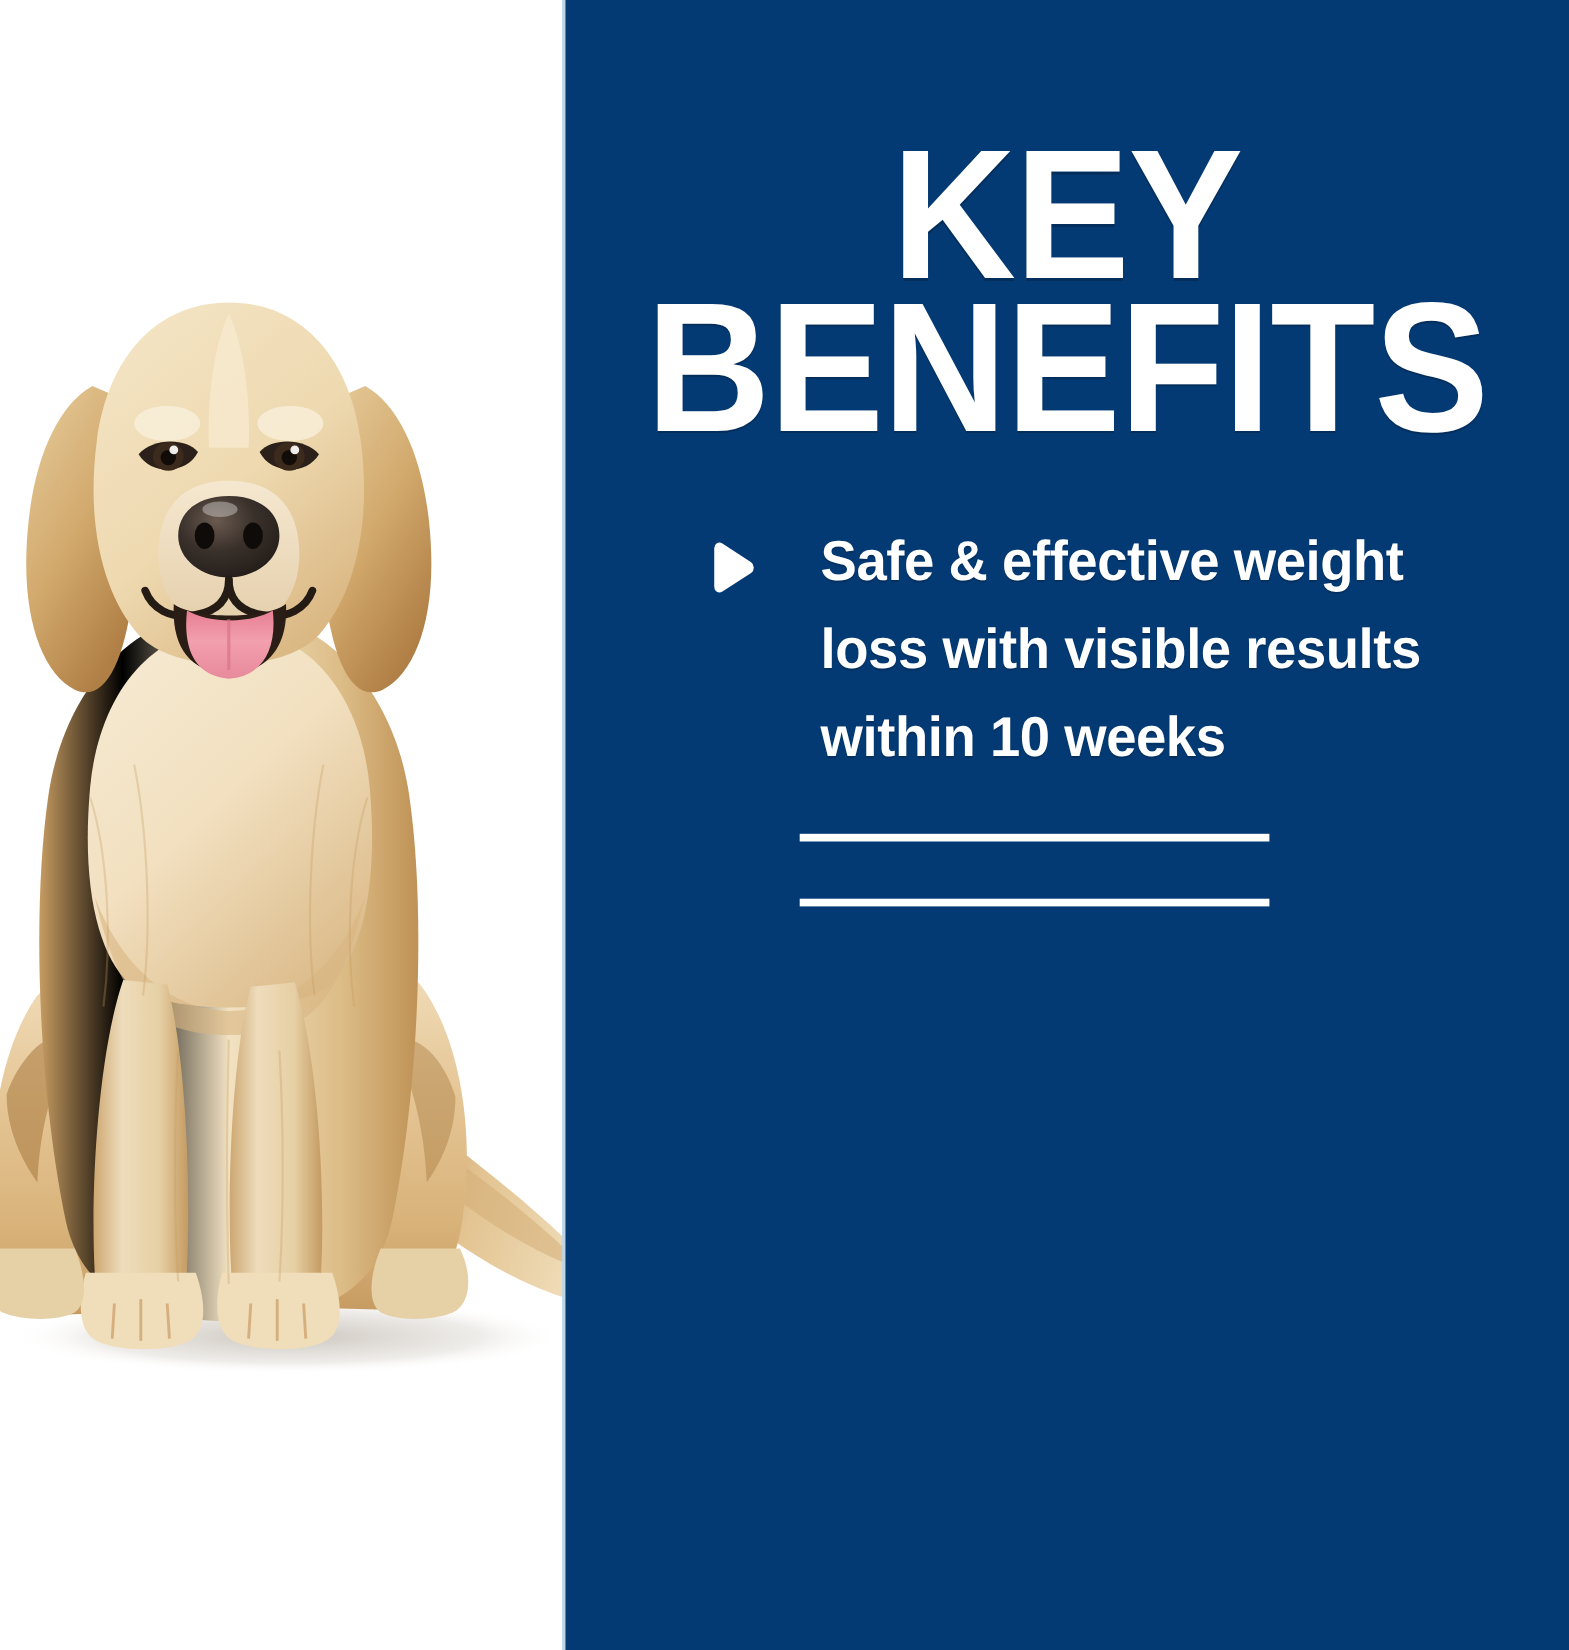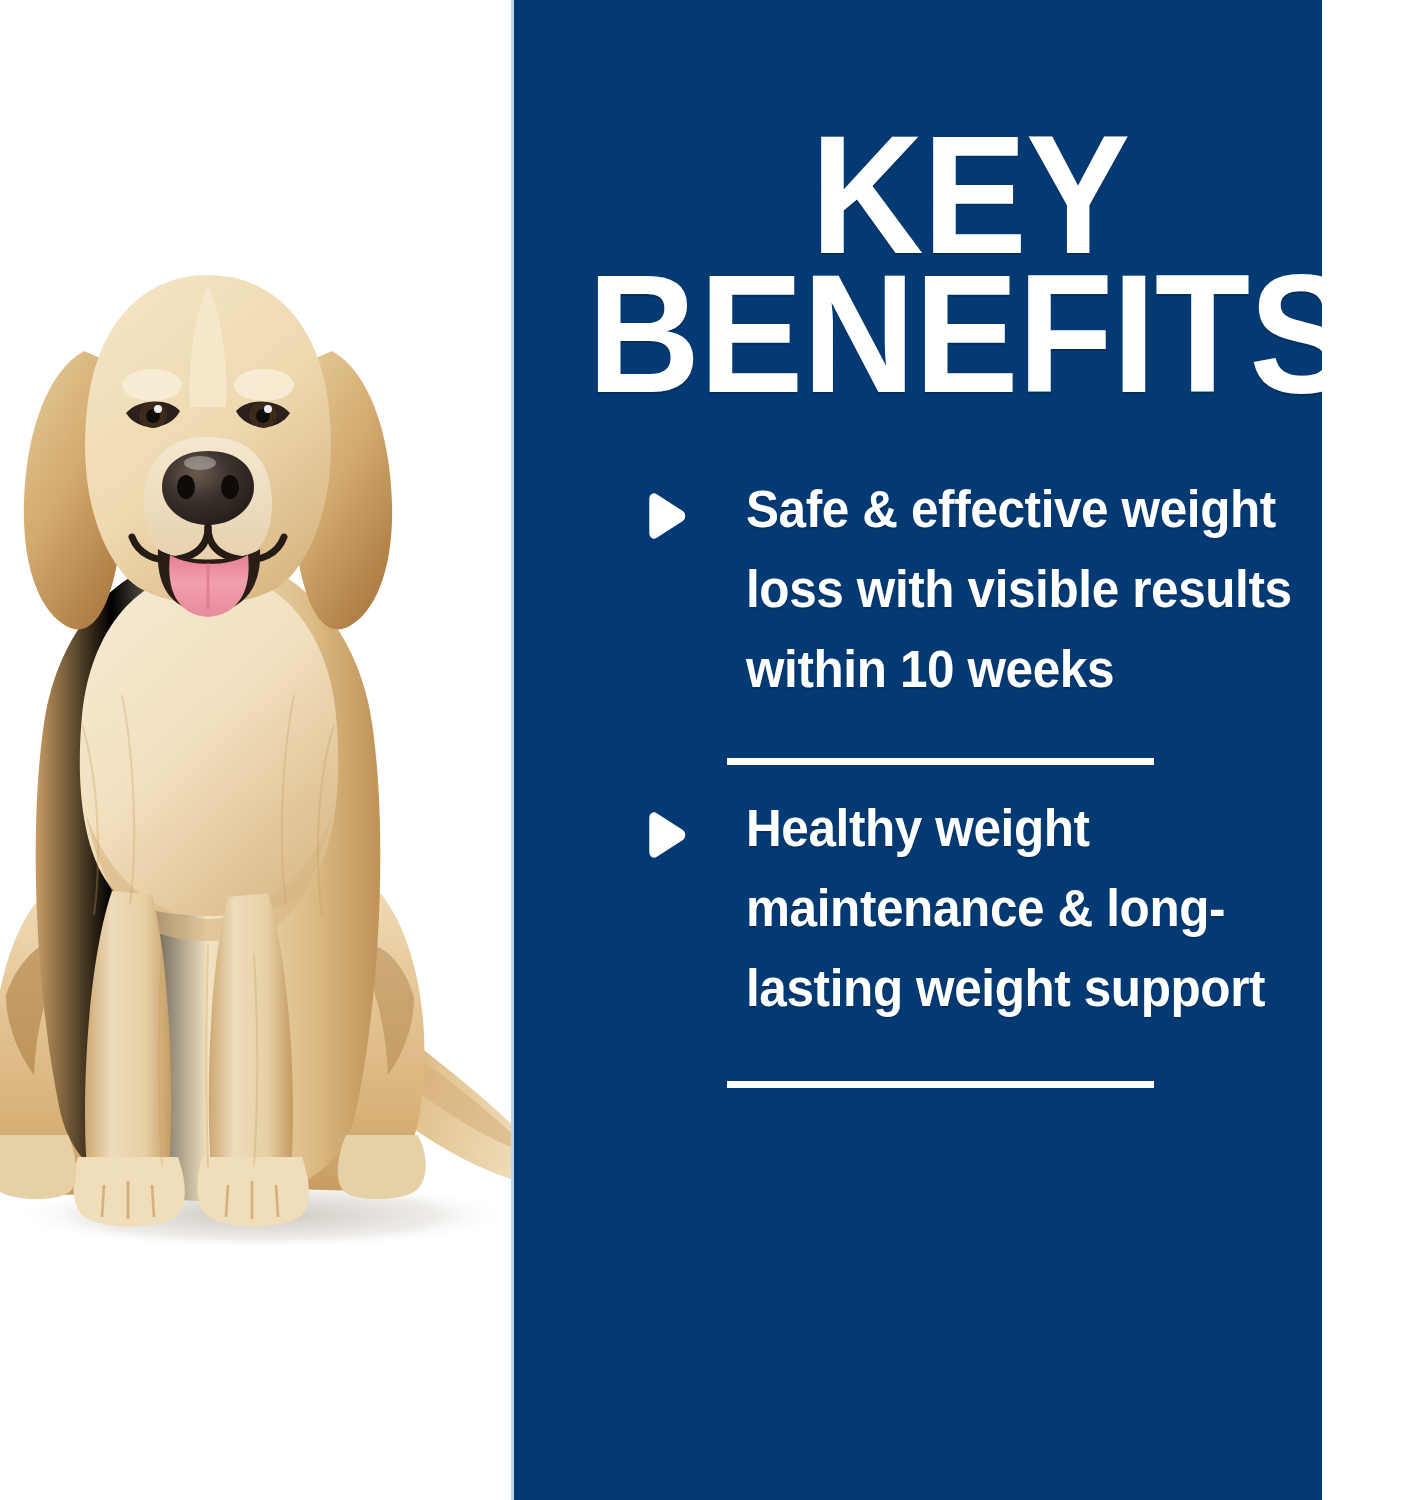--- a/index.html
+++ b/index.html
@@ -1,20 +1,20 @@
 <!DOCTYPE html>
 <html><head>
 <meta charset="utf-8">
 <style>
   html,body{margin:0;padding:0;background:#fff;}
   body{font-family:"Liberation Sans", sans-serif;}
 
   #stage{
     position:relative;
-    width:1322px;
+    width:1426px;
     height:1500px;
     background:#ffffff;
     overflow:hidden;
   }
 
   
   #photo-pane{
     position:absolute;
     left:0; top:0;
     width:513px; height:1500px;
@@ -303,30 +303,20 @@
             <path d="M10.5 6.5 C10.5 3.2 13.4 1.5 16.1 3.2 L42.2 20.1
                      C44.7 21.7 44.7 26.3 42.2 27.9 L16.1 44.8
                      C13.4 46.5 10.5 44.8 10.5 41.5 Z" fill="#ffffff" stroke="#ffffff" stroke-width="2.4" stroke-linejoin="round"></path>
           </svg>
         </span>
         <span class="benefit-text">Safe &amp; effective weight loss with visible results within 10 weeks</span>
       </div>
 
       <div class="benefit-separator sep-gap-a"></div>
 
-      <div class="benefit-row">
-        <span class="benefit-marker">
-          <svg viewBox="0 0 48 48" aria-hidden="true">
-            <path d="M10.5 6.5 C10.5 3.2 13.4 1.5 16.1 3.2 L42.2 20.1
-                     C44.7 21.7 44.7 26.3 42.2 27.9 L16.1 44.8
-                     C13.4 46.5 10.5 44.8 10.5 41.5 Z" fill="#ffffff" stroke="#ffffff" stroke-width="2.4" stroke-linejoin="round"></path>
-          </svg>
-        </span>
-        <span class="benefit-text">Healthy weight maintenance &amp; long-lasting weight support</span>
-      </div>
 
       <div class="benefit-separator sep-gap-b"></div>
 
 
     </div>
   </div>
 
 </div>
 
 </body></html>

